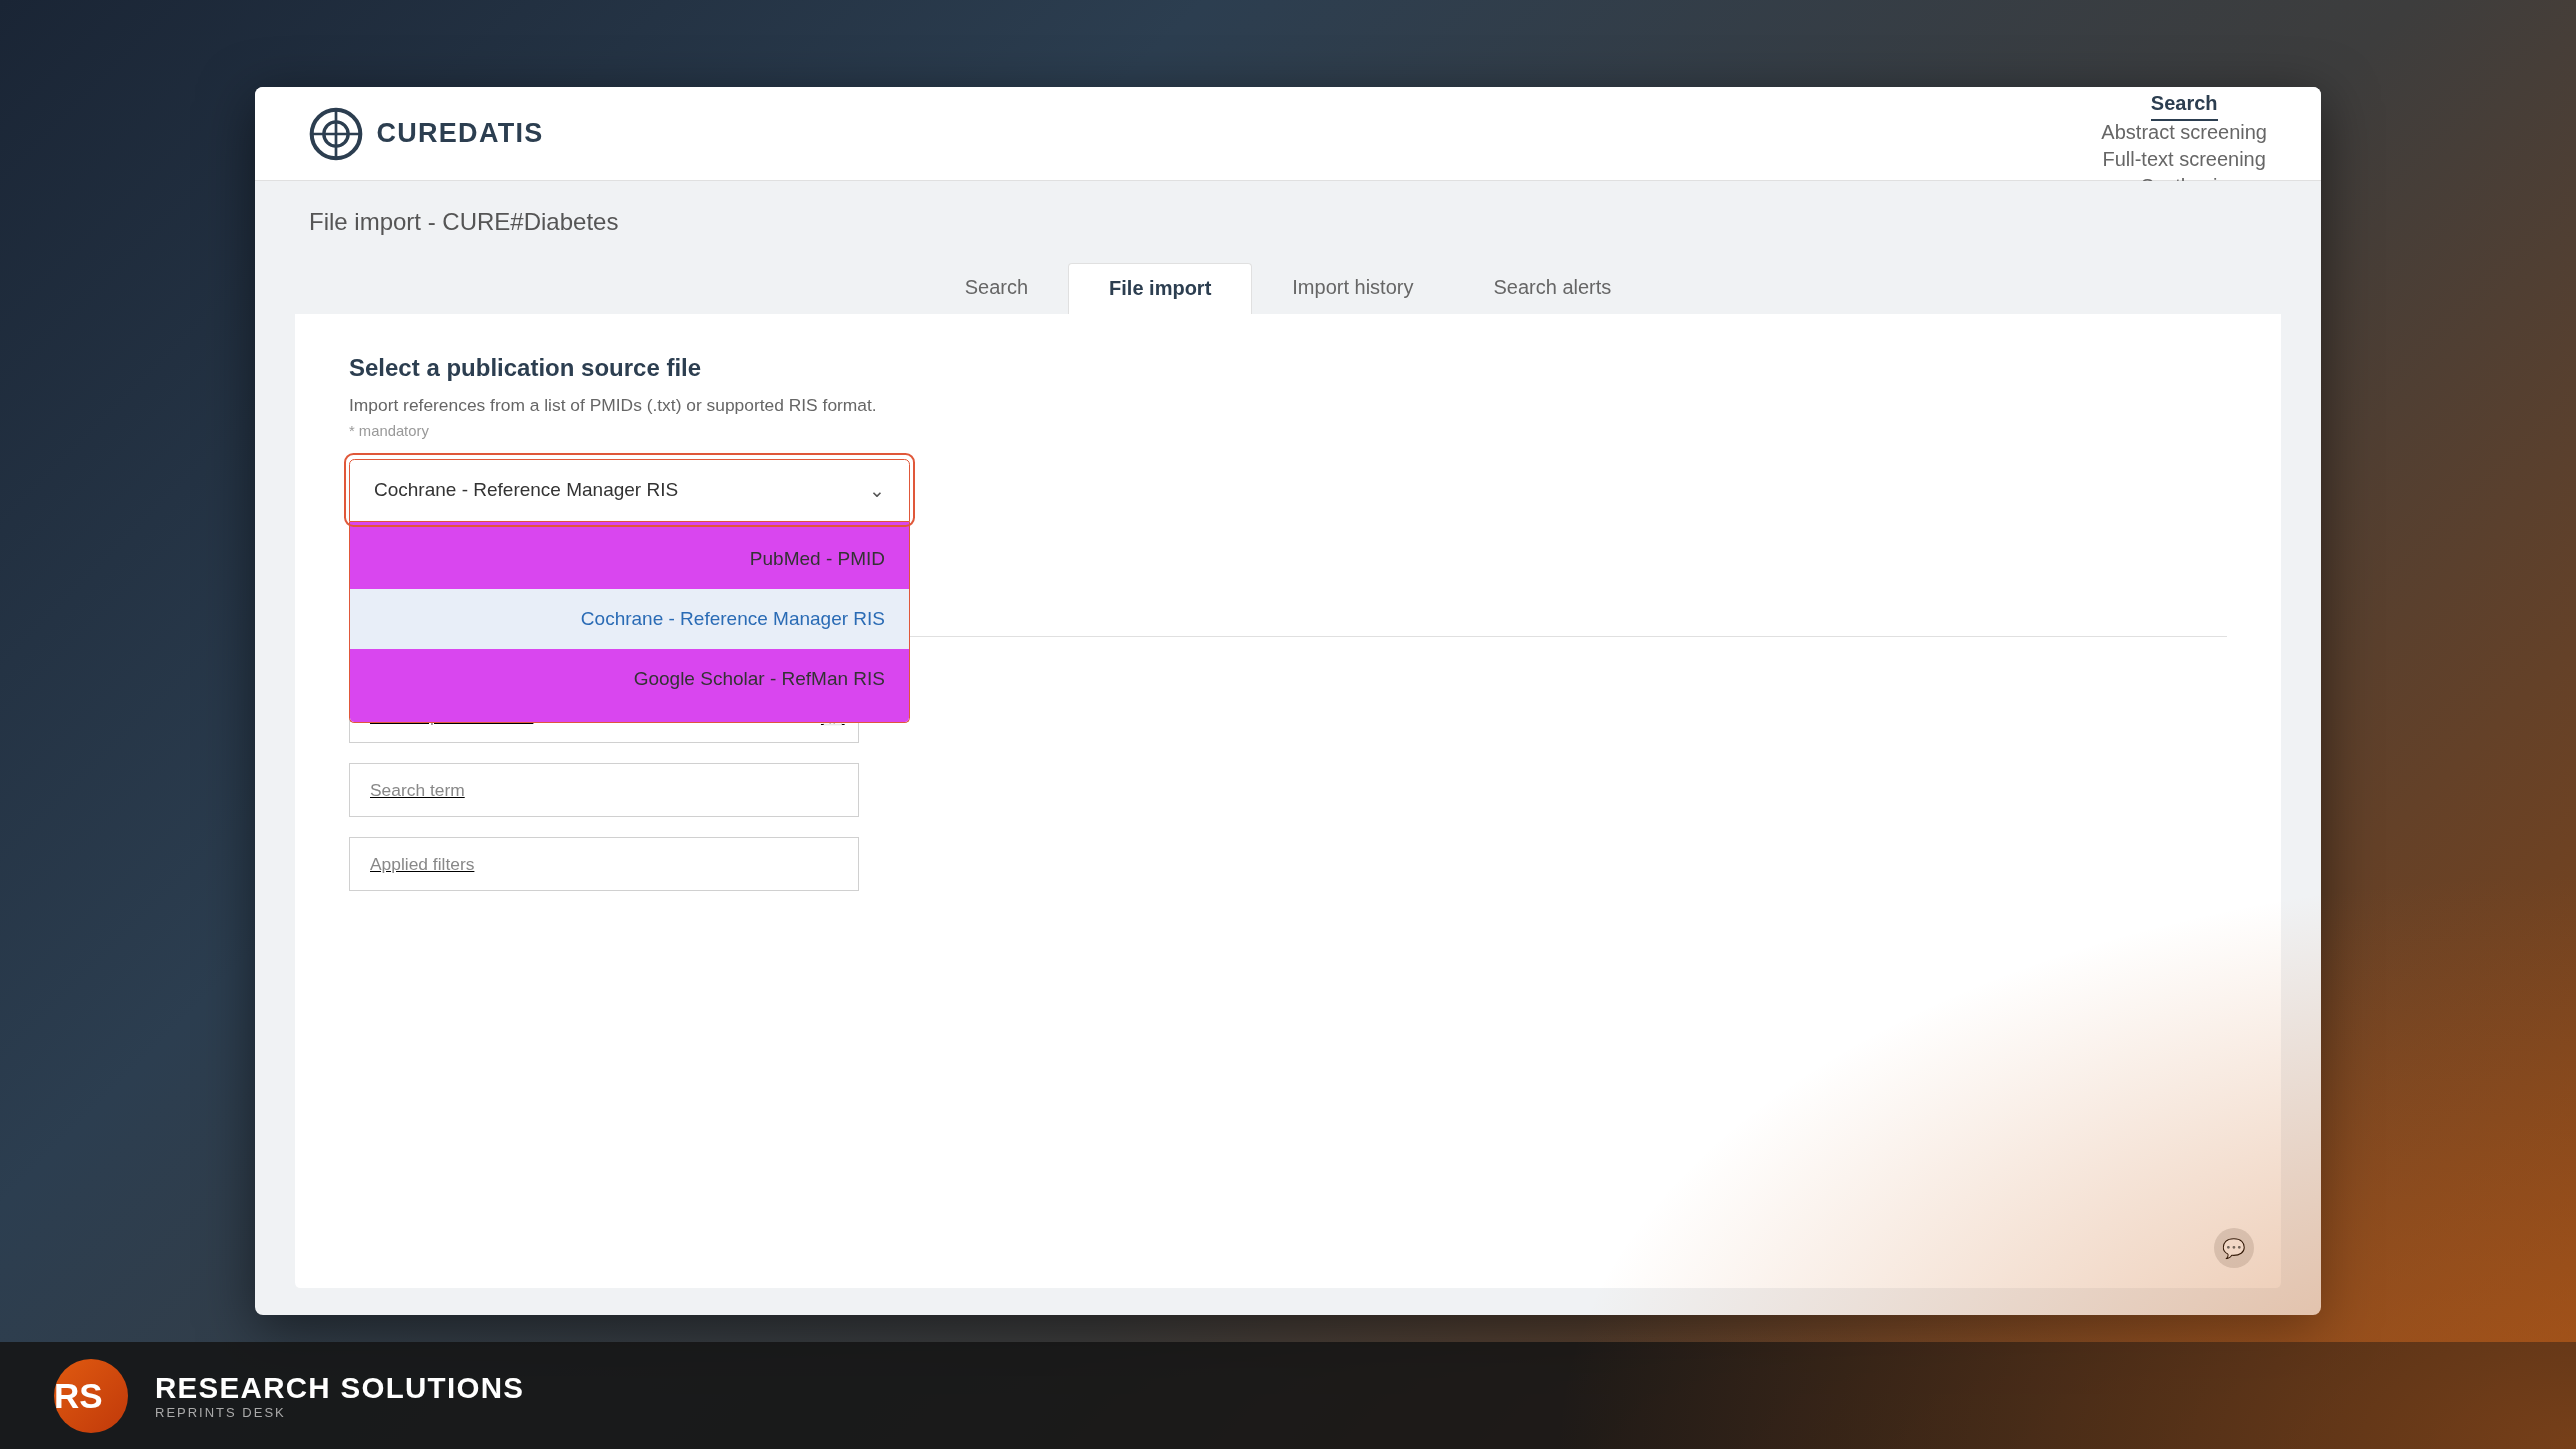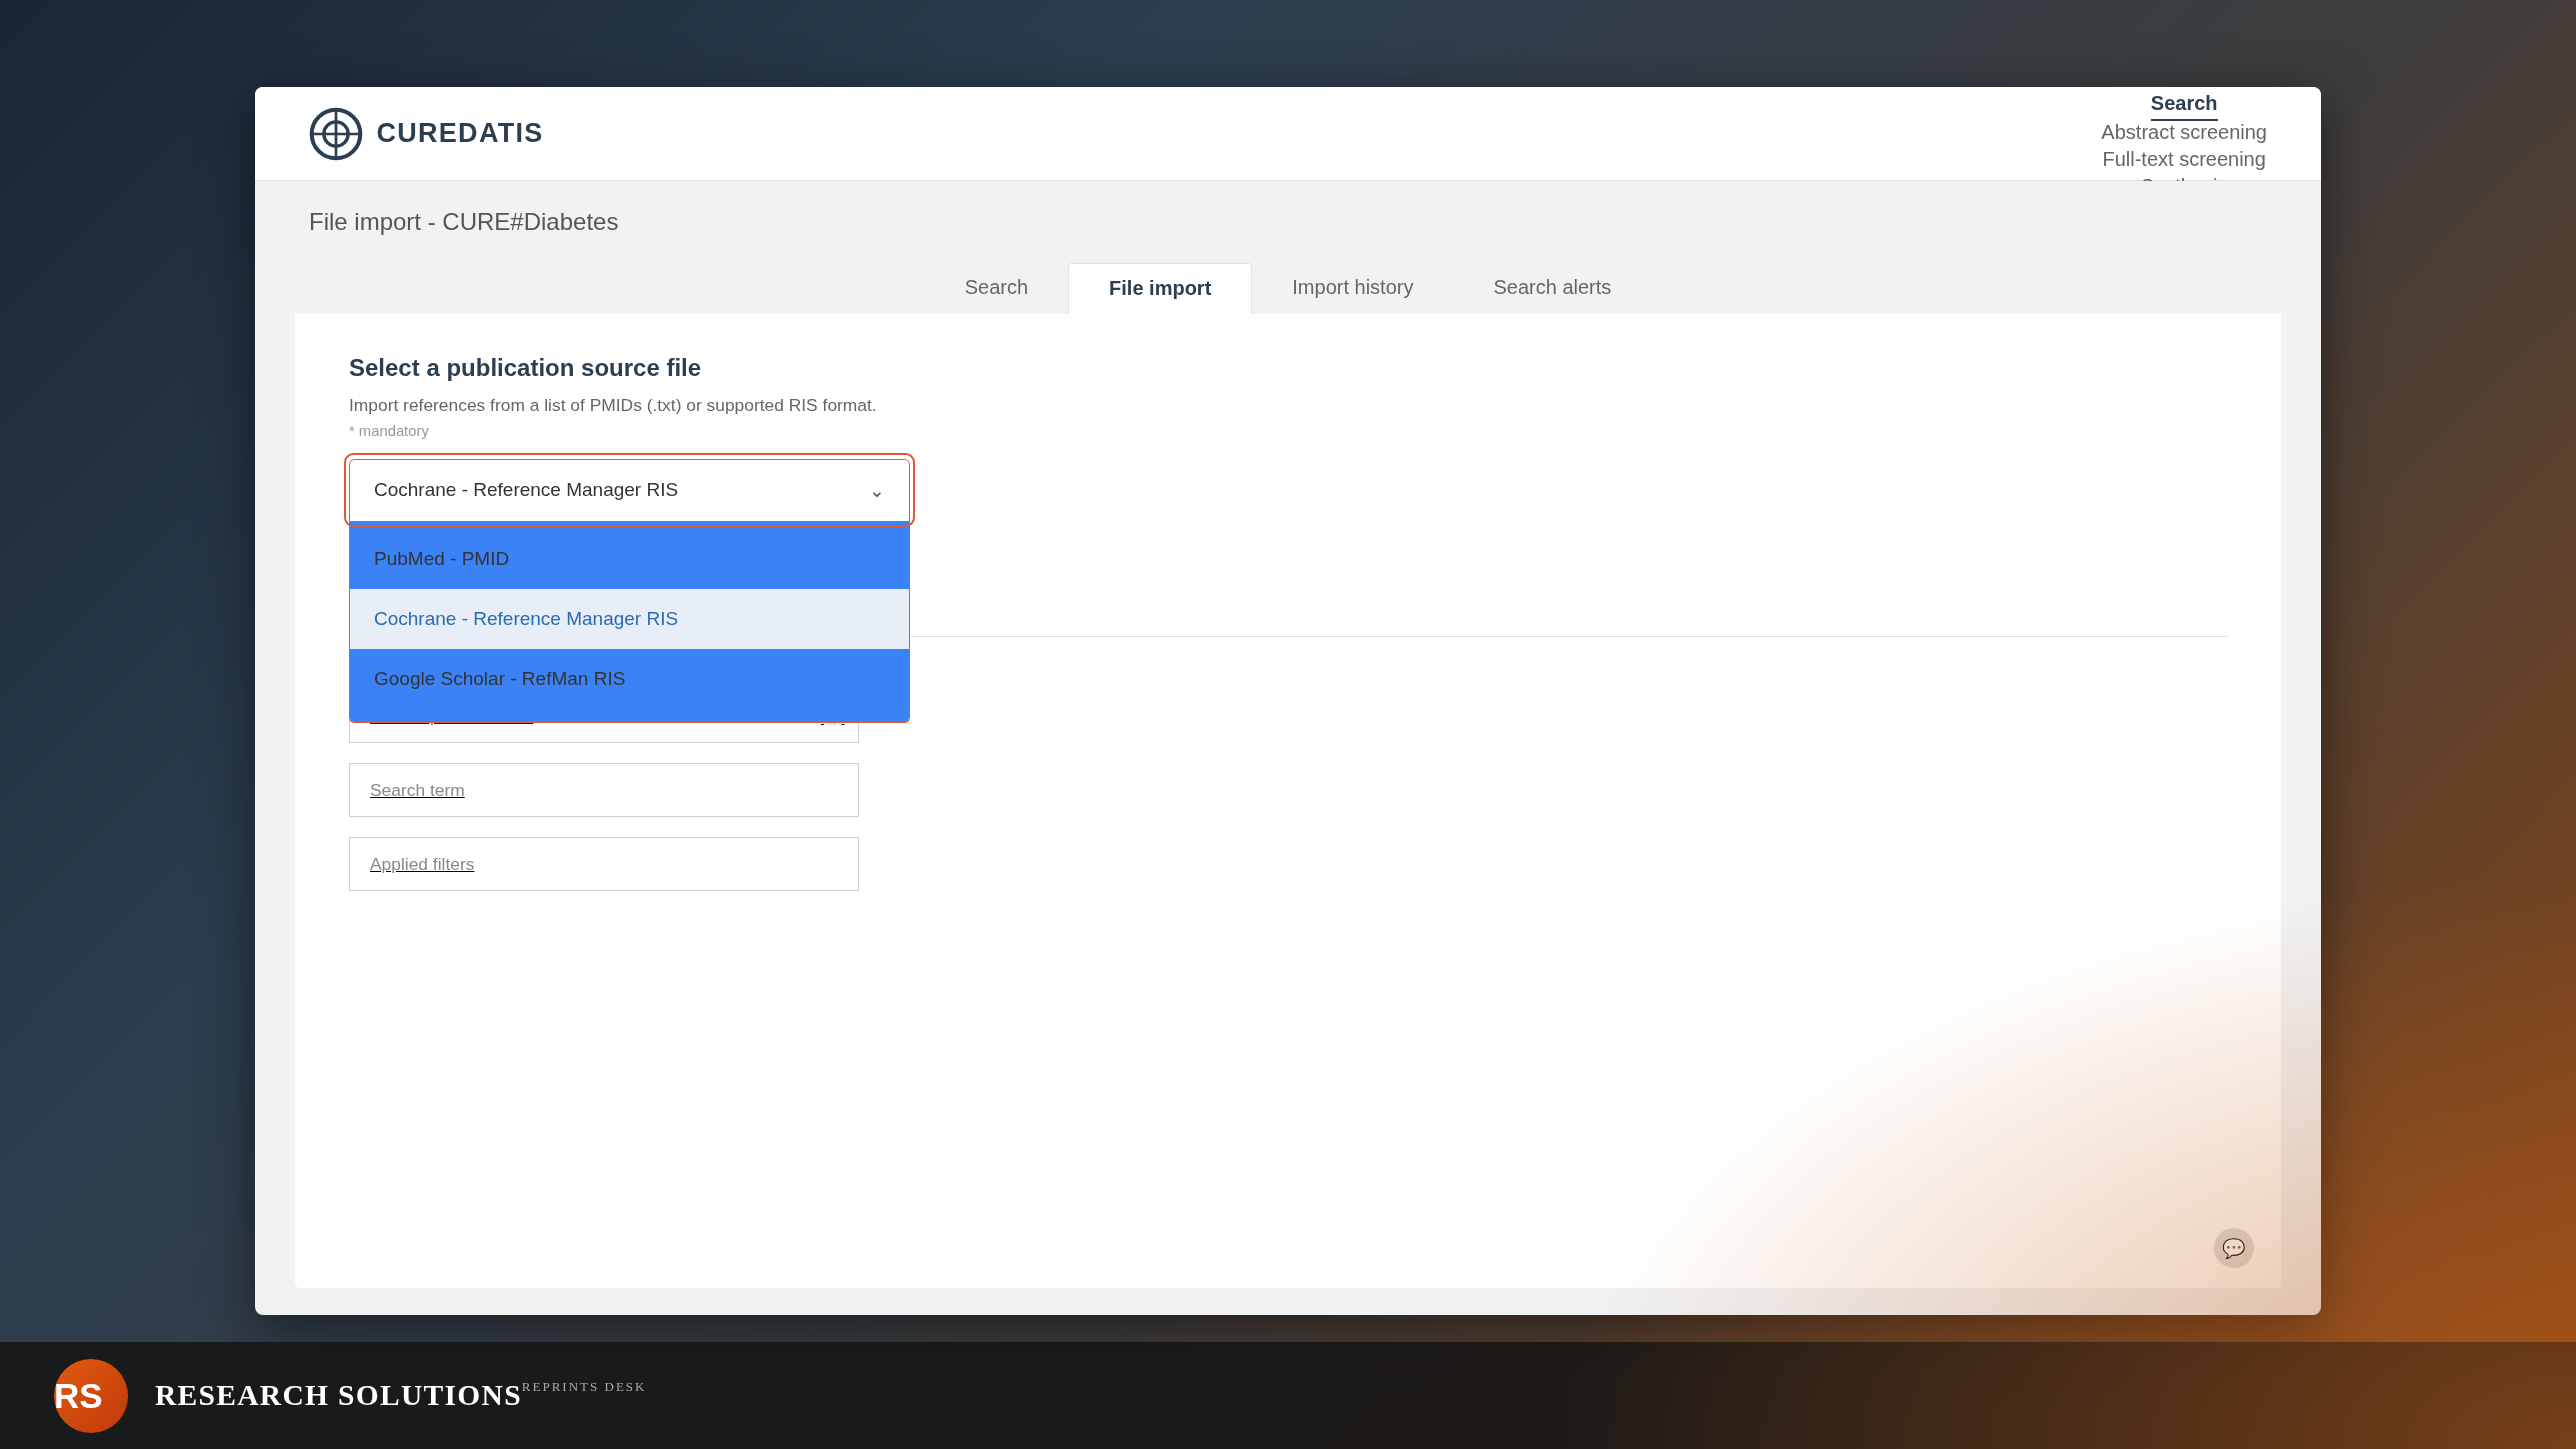--- a/index.html
+++ b/index.html
@@ -49,22 +49,21 @@
       display: flex;
       align-items: center;
       justify-content: flex-start;
       font-weight: bold;
       font-size: 35px;
       color: white;
     }
 
     .footer-text {
       display: flex;
-      flex-direction: row;
-      font-family: Liberation Serif, serif;
+      flex-direction: column;
     }
 
     .footer-brand {
       font-size: 29.5px;
       font-weight: bold;
       color: white;
       letter-spacing: 1.3px;
       text-transform: uppercase;
     }
 
@@ -234,27 +233,28 @@
     .dropdown-arrow {
       font-size: 19px;
       color: #555;
     }
 
     .dropdown-list {
       position: absolute;
       top: 100%;
       left: 0;
       right: 0;
-      background: #3b82f6;
+      background: #d946ef;
       border: 1.3px solid #e0583a;
       border-top: none;
       border-radius: 0 0 5.4px 5.4px;
       z-index: 100;
       max-height: 201px;
       overflow-y: auto;
+      text-align: right;
     }
 
     .dropdown-list-inner {
       padding: 6.7px 0;
     }
 
     .dropdown-option {
       padding: 19px 24px;
       font-size: 19px;
       color: #333;

